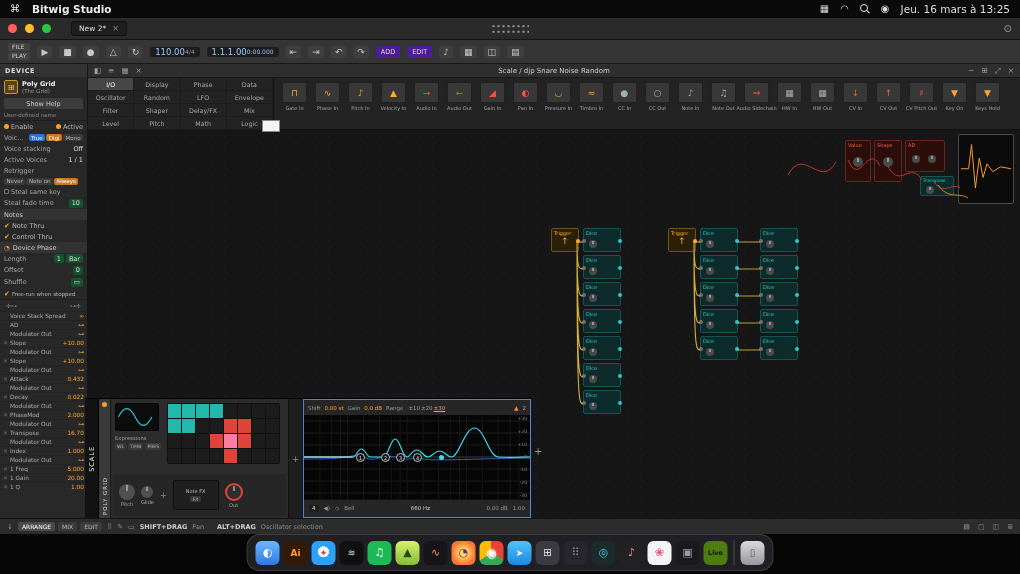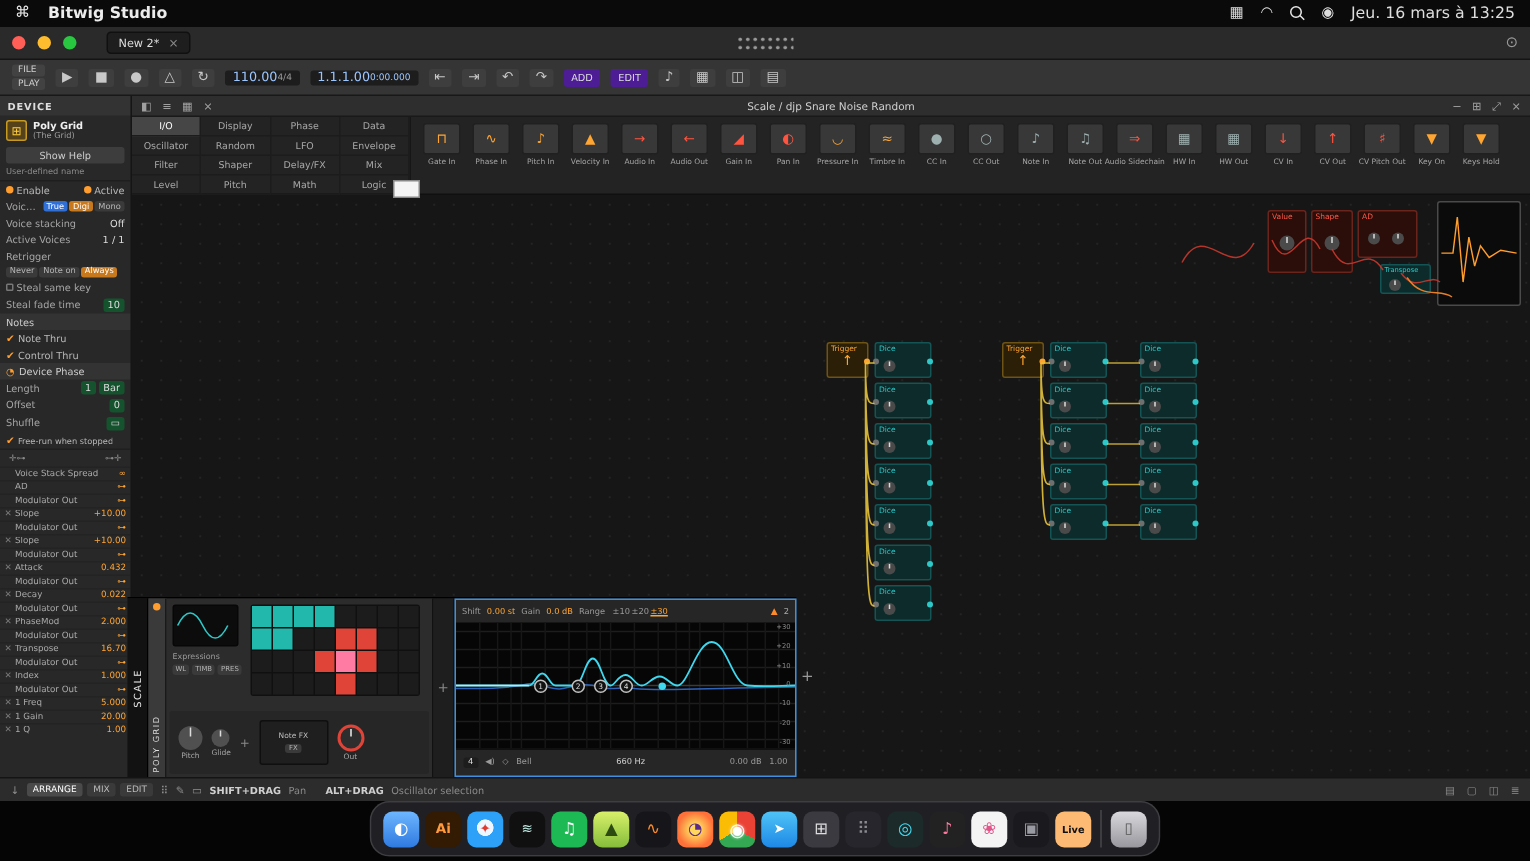--- a/index.html
+++ b/index.html
@@ -169,21 +169,21 @@
   .c-dk-wave{background:#15151a;color:#ff8a2a}
   .c-dk-firefox{background:radial-gradient(circle,#ffd75e 0 20%,#ff7139 70%);color:#5a2a8a}
   .c-dk-chrome{background:conic-gradient(#ea4335 0 33%,#34a853 33% 66%,#fbbc05 66% 100%);color:#fff;font-size:12px;text-shadow:0 0 2px #fff}
   .c-dk-blue{background:linear-gradient(180deg,#4fc3f7,#1e88e5);font-size:9px}
   .c-dk-calc{background:#3a3a40;color:#ddd}
   .c-dk-dark1{background:#26262c;color:#8a8a92}
   .c-dk-dark2{background:#1c2a2a;color:#3fd8ee}
   .c-dk-dark3{background:#222;color:#ff7aa0}
   .c-dk-photos{background:#f4f4f4;color:#e0558a}
   .c-dk-dark4{background:#1a1a1e;color:#9a9aa2}
-  .c-dk-livebadge{background:#fdba74;color:#111;font-size:6.5px;font-weight:bold}
+  .c-dk-livebadge{background:#4d7c0f;color:#111;font-size:6.5px;font-weight:bold}
   .dock-sep{width:1px;height:25px;background:rgba(255,255,255,.18);margin:0 2px}
   .dk-trash{width:24px;height:24px;border-radius:6px;background:linear-gradient(180deg,#d9d9dd,#97979d);color:#555;display:flex;align-items:center;justify-content:center;font-size:10px}
 </style>
 </head>
 <body>
 
 <div class="screen">
 
   <div class="menubar">
     <span class="mi">⌘</span>

